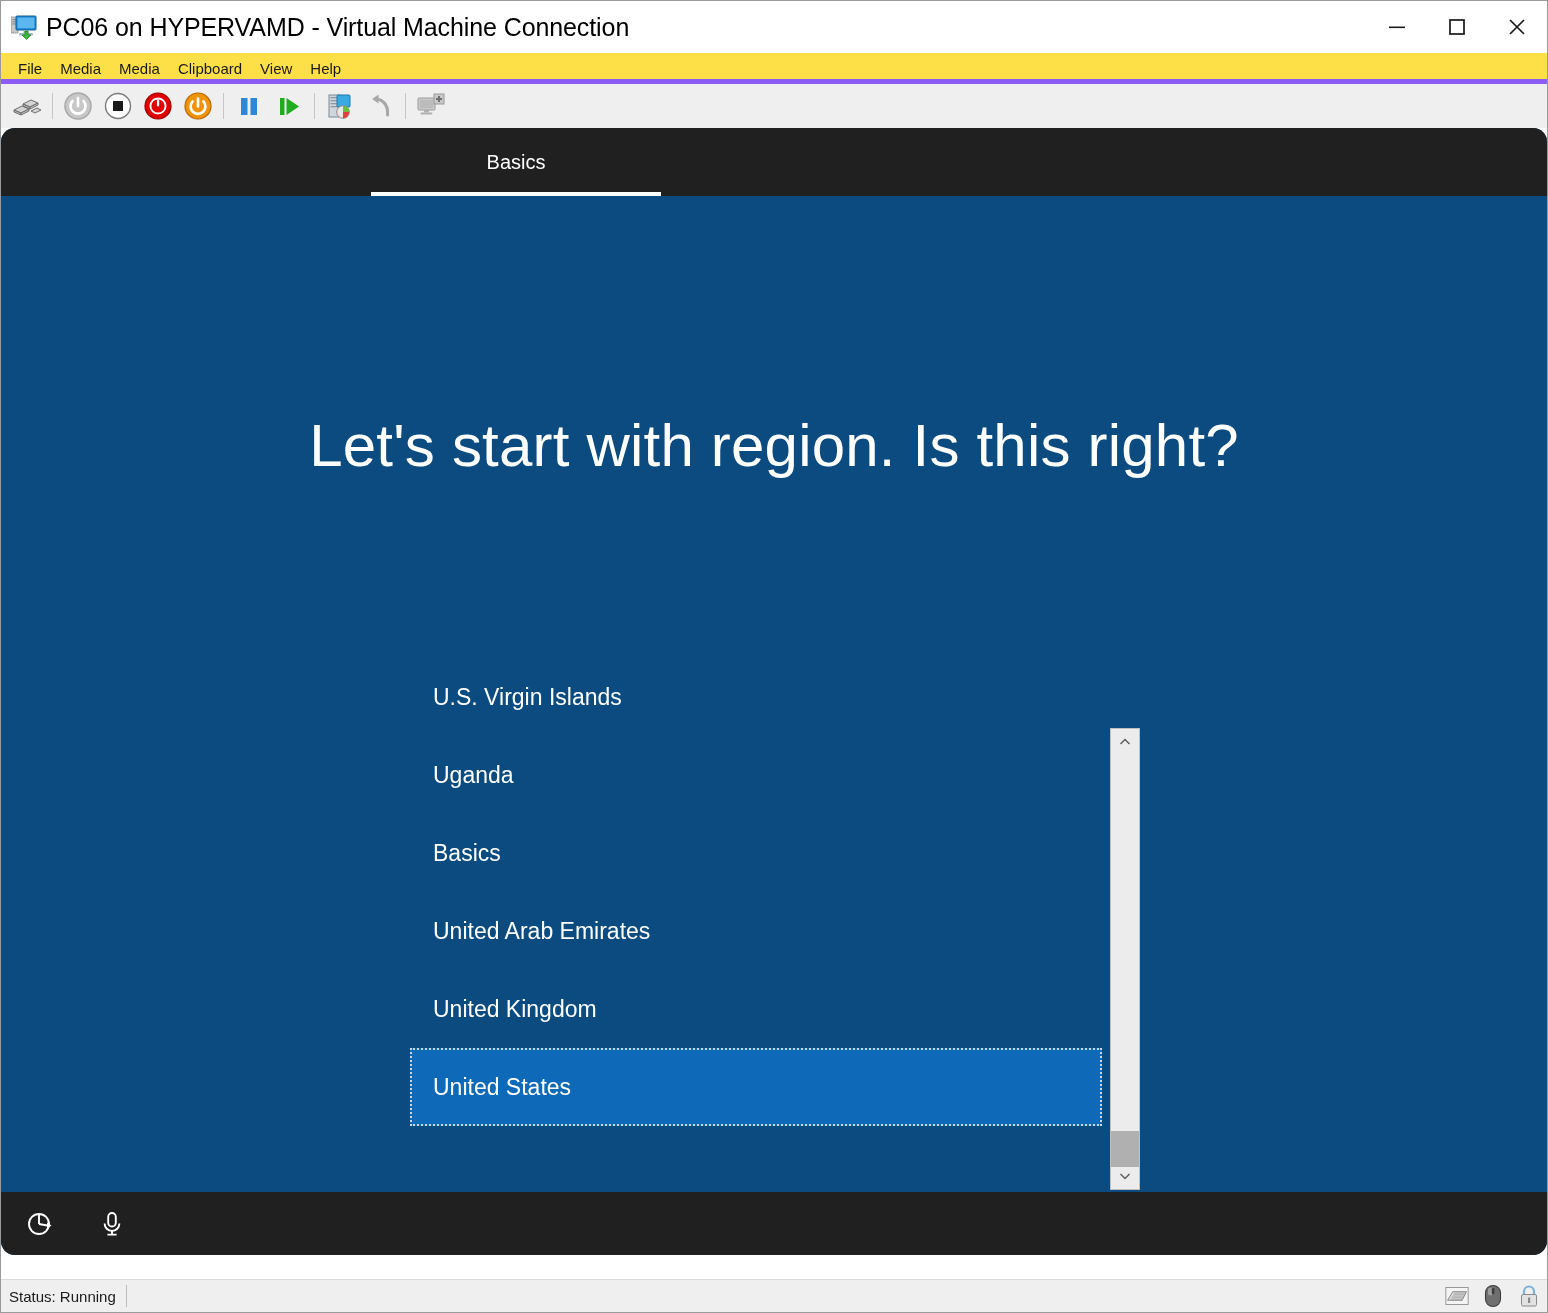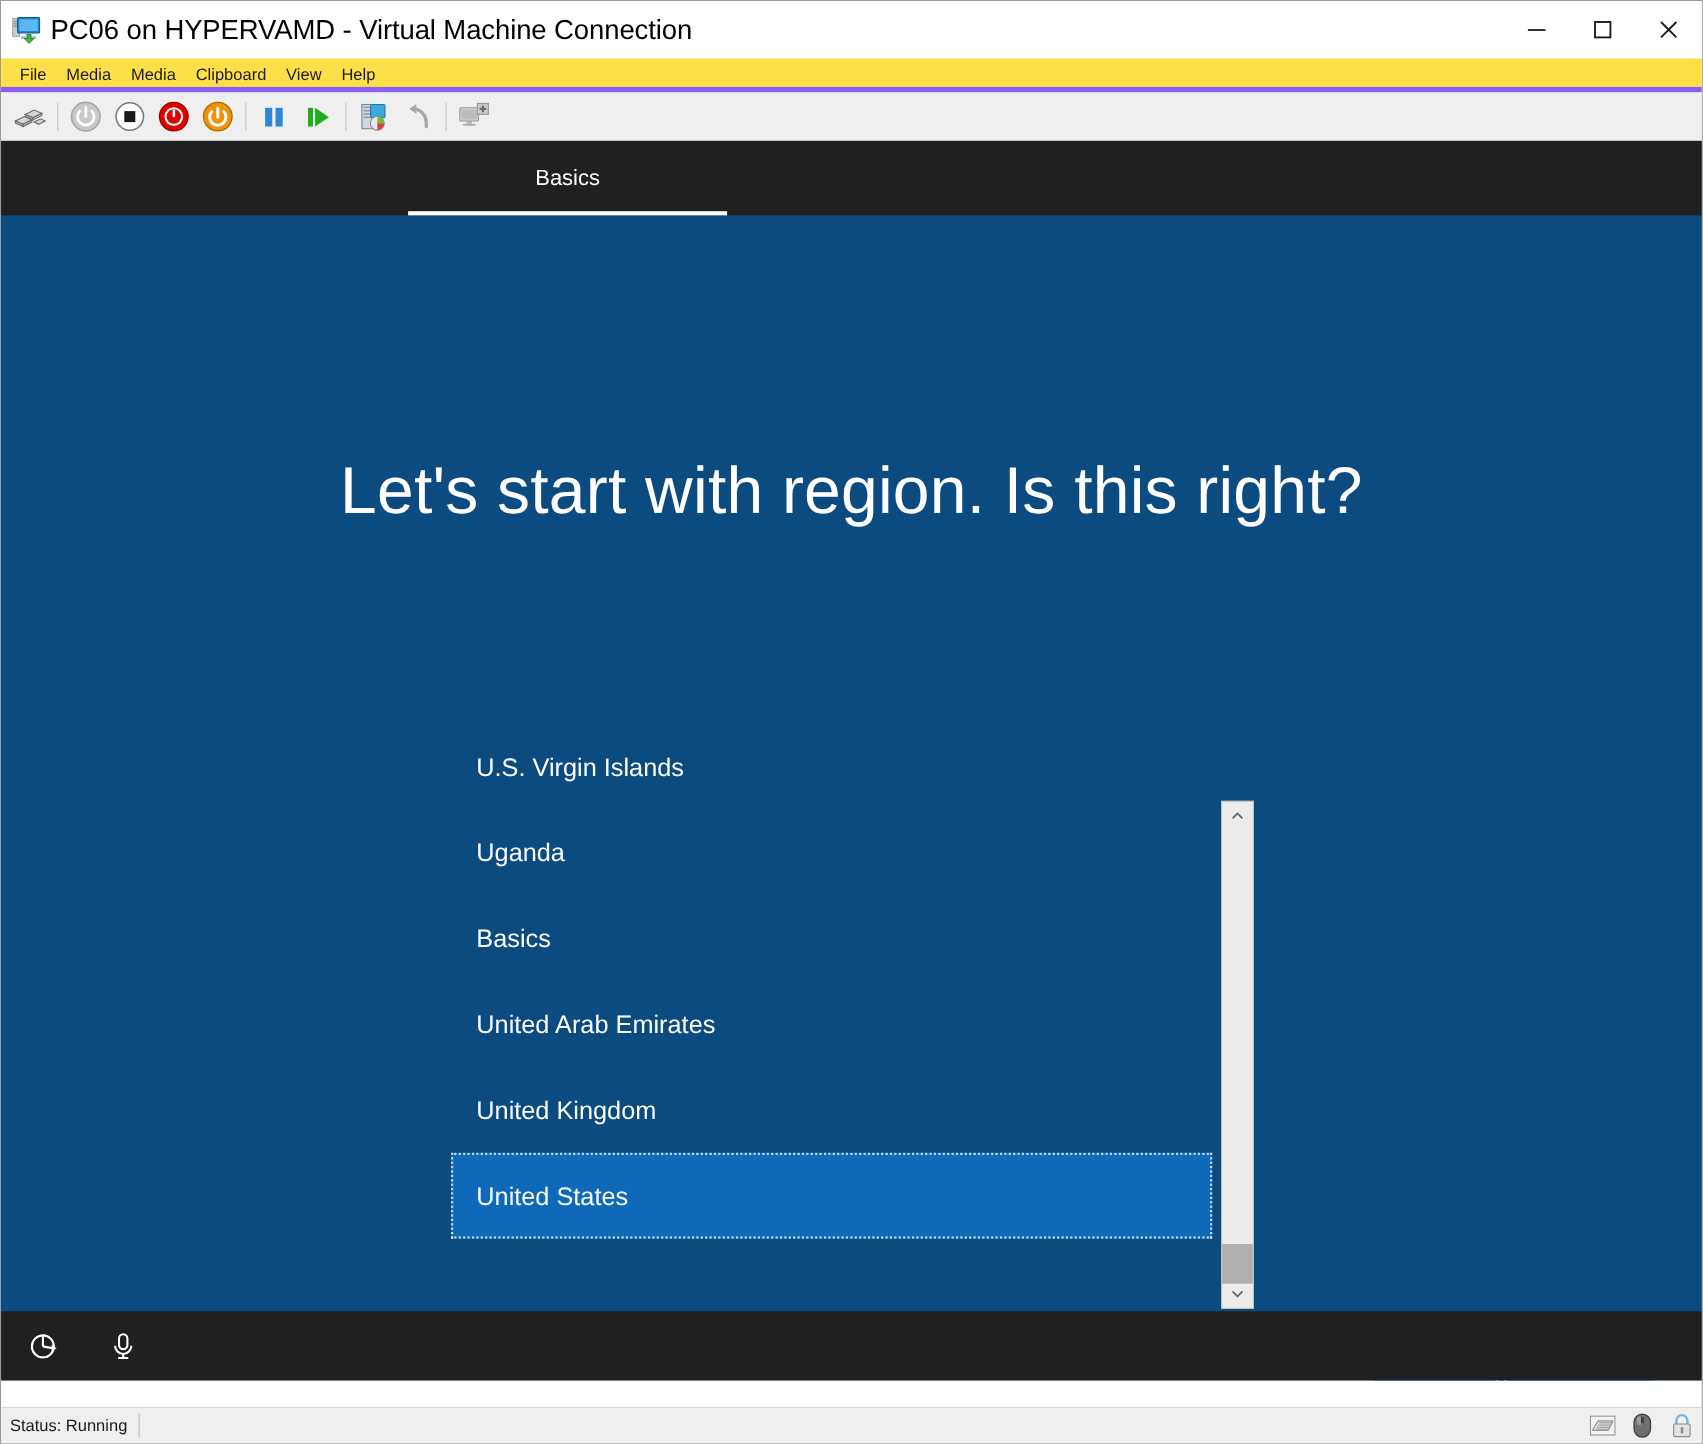--- a/index.html
+++ b/index.html
@@ -108,20 +108,21 @@
     margin: 0 5px;
     flex: 0 0 auto;
   }
 
   
   #vm-screen {
     flex: 1 1 auto;
     position: relative;
     background: #0c4b80;
     overflow: hidden;
+    border-radius: 14px;
   }
   #oobe-topbar {
     position: absolute;
     left: 0; top: 0;
     width: 100%;
     height: 68px;
     background: #202020;
   }
   #oobe-tab {
     position: absolute;

